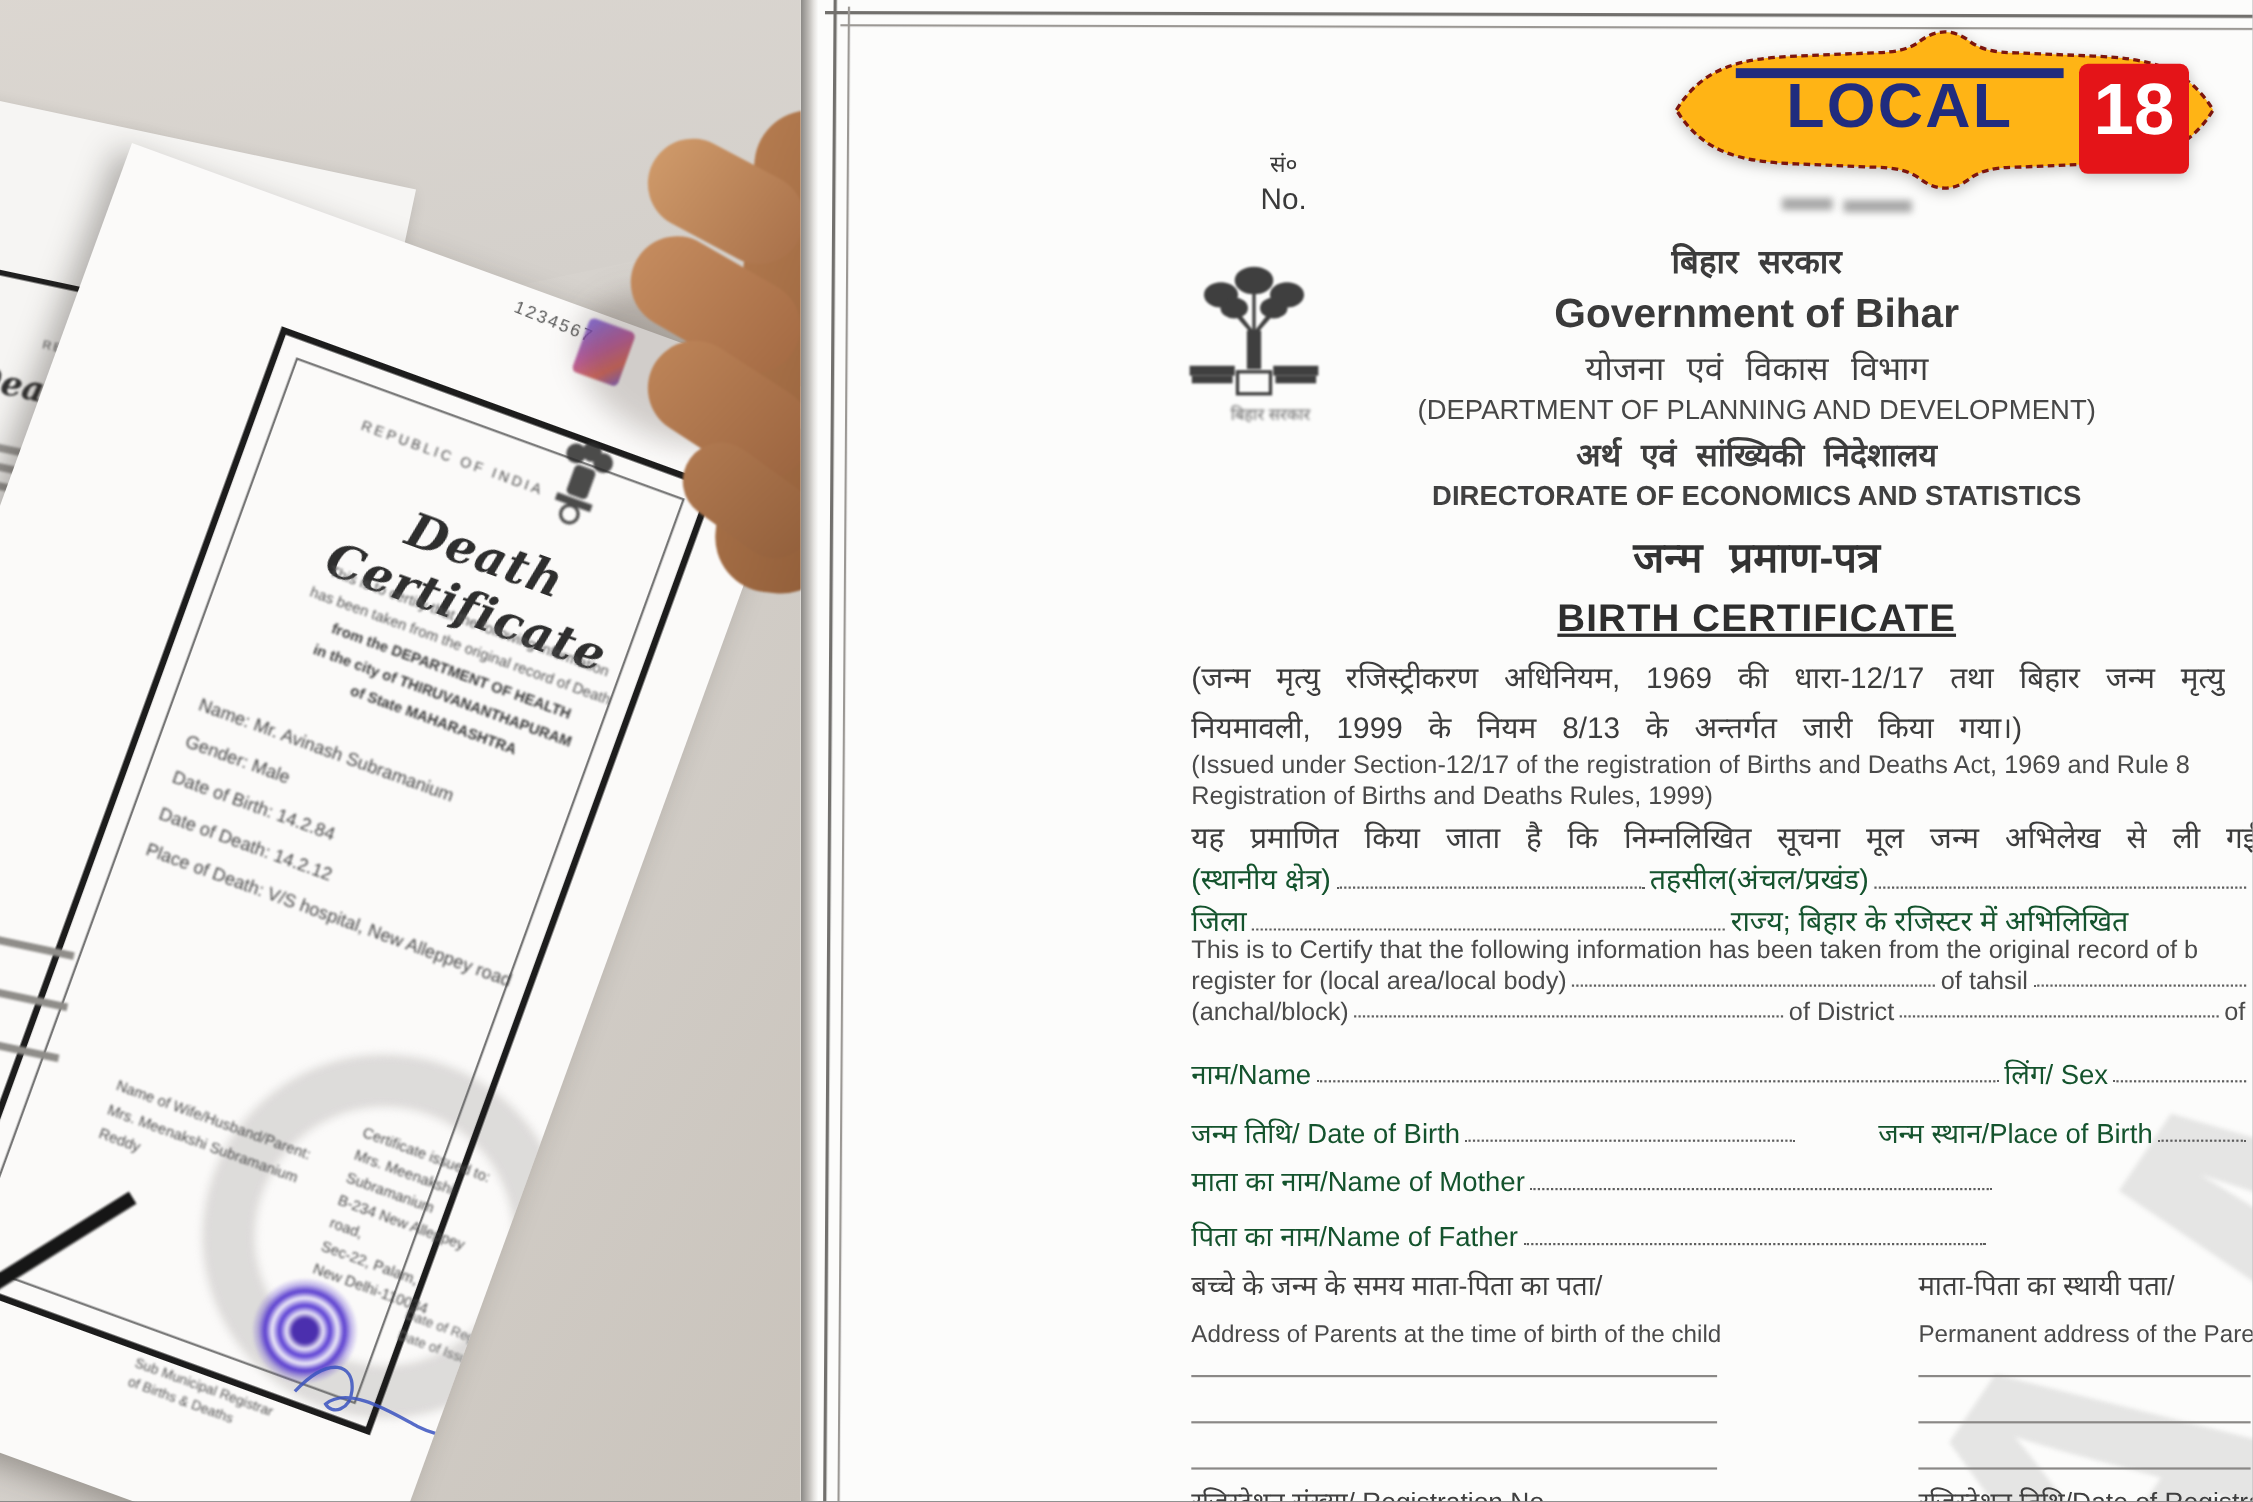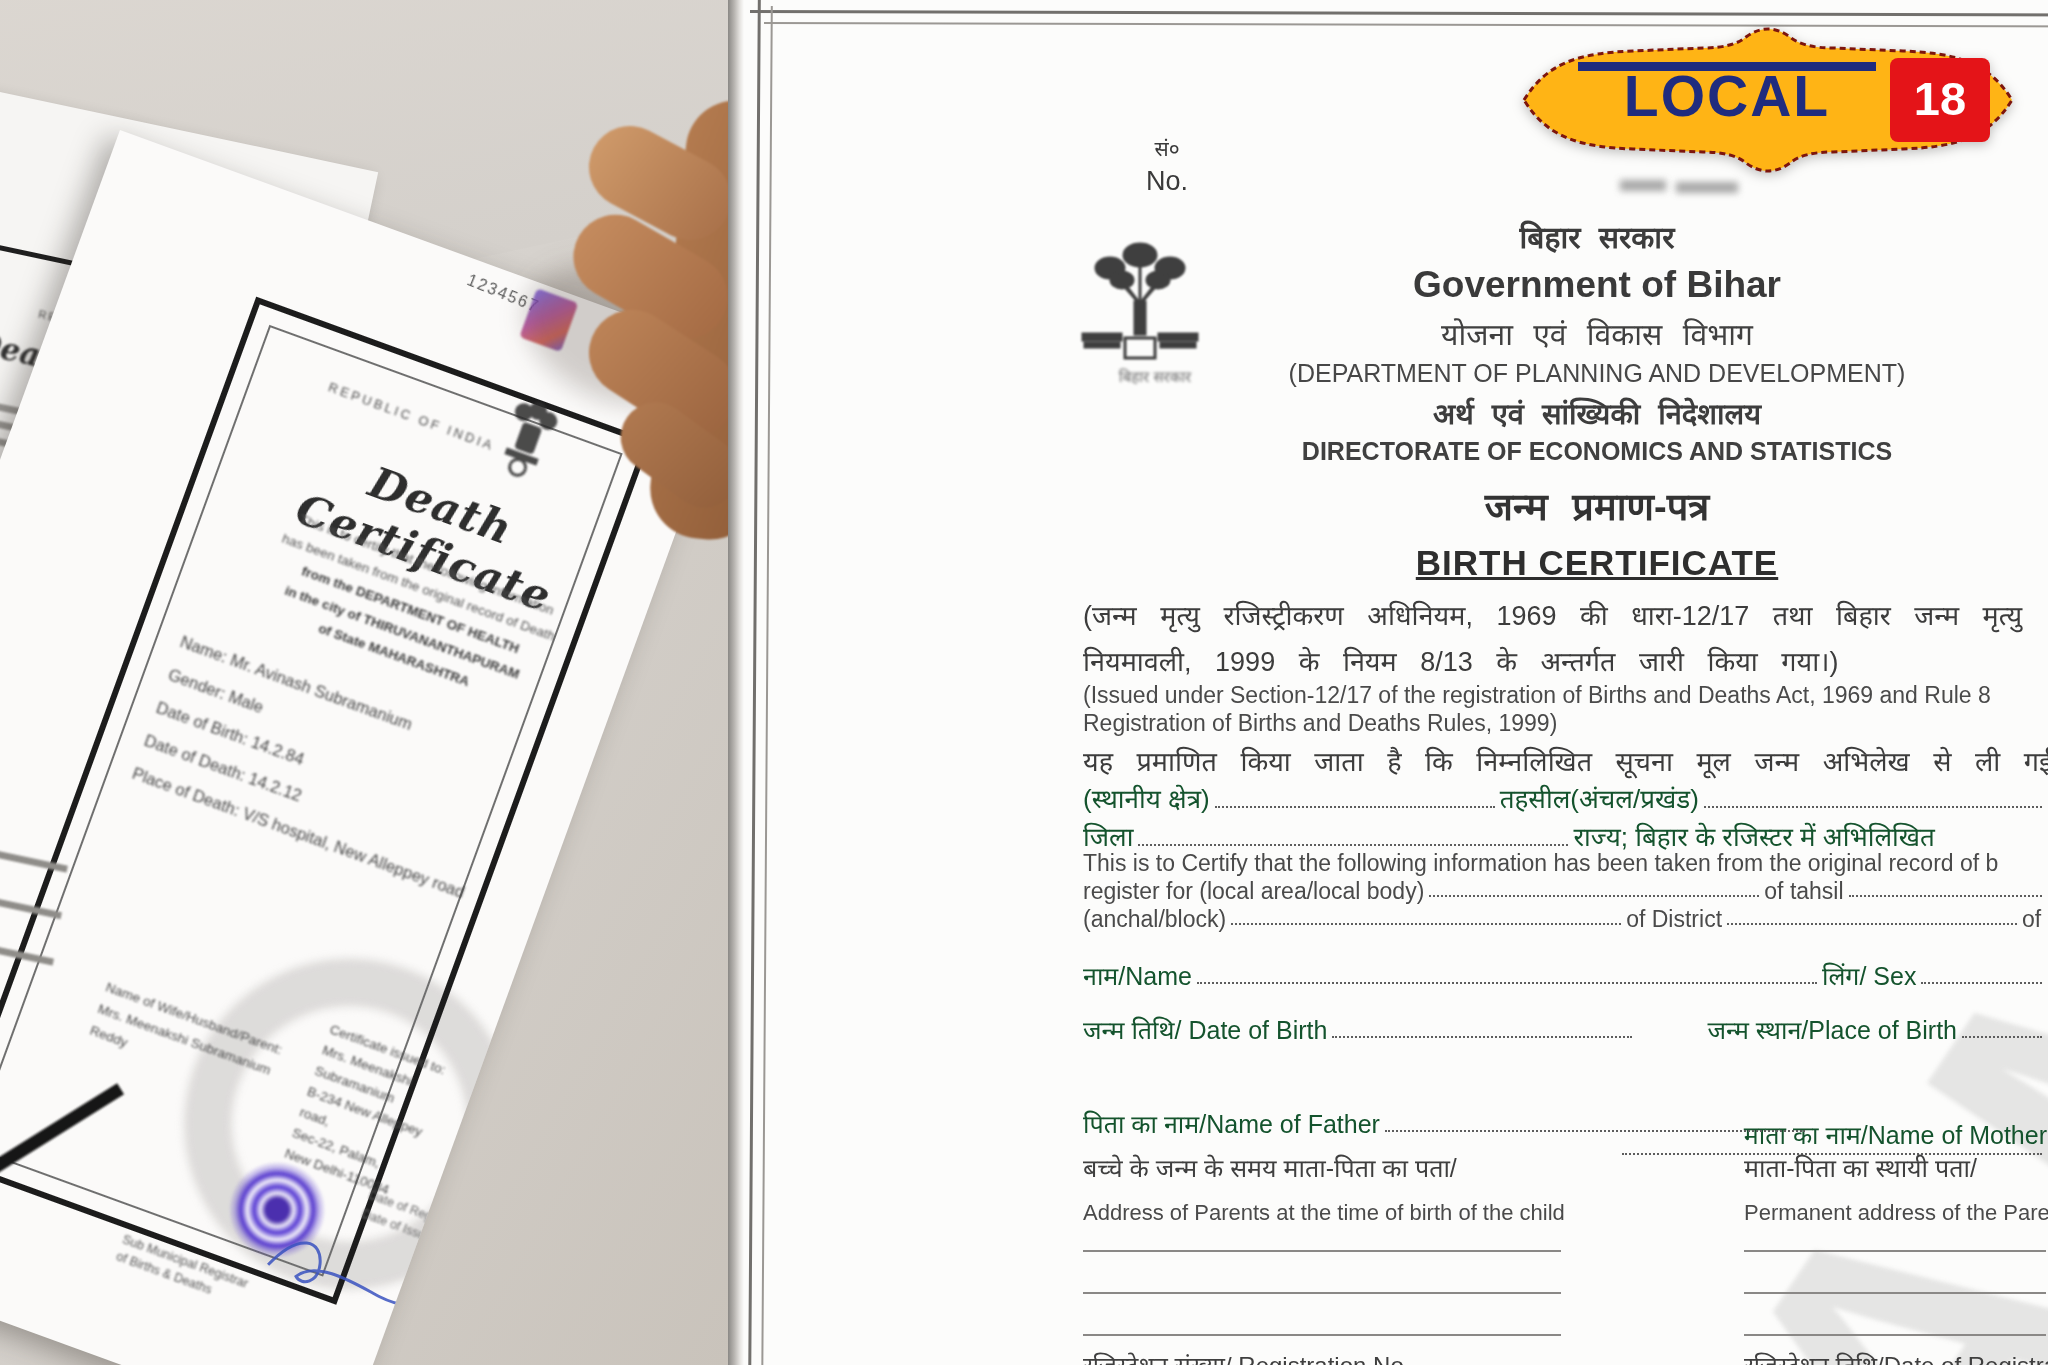--- a/index.html
+++ b/index.html
@@ -117,22 +117,22 @@
          border-color:#8a8886;}
   .smudge{position:absolute;height:11px;background:#8a8a8a;filter:blur(3.5px);opacity:.75;}
 
   
   .logo{position:absolute;left:790px;top:24px;width:500px;height:152px;z-index:9;
         filter:drop-shadow(0 3px 6px rgba(0,0,0,.25));}
   .logo svg{position:absolute;left:0;top:0;}
   .logo-word{position:absolute;left:56px;top:44px;width:306px;font-size:57px;line-height:1;
              font-weight:bold;letter-spacing:2px;text-align:center;}
   .logo-bar{position:absolute;left:60px;top:38px;width:298px;height:9px;}
-  .logo-18{position:absolute;left:372px;top:34px;width:100px;height:84px;border-radius:8px;
-           font-size:47px;font-weight:bold;text-align:center;line-height:82px;}
+  .logo-18{position:absolute;left:372px;top:34px;width:100px;height:100px;border-radius:8px;
+           font-size:66px;font-weight:bold;text-align:center;line-height:82px;}
 </style>
 </head>
 <body>
 
 <div class="canvas">
 
   <div class="photo-half">
     <div class="bg-wedge"></div>
 
     <div class="sliver">
@@ -338,21 +338,21 @@
         <span class="lead" style="width:620px;"></span>
         <span class="lbl">लिंग/ Sex</span>
         <span class="lead grow"></span>
       </div>
       <div class="prow" style="top:1012px;">
         <span class="lbl">जन्म तिथि/ Date of Birth</span>
         <span class="lead" style="width:300px;"></span>
         <span class="lbl" style="margin-left:70px;">जन्म स्थान/Place of Birth</span>
         <span class="lead grow"></span>
       </div>
-      <div class="prow" style="top:1117px;flex-direction:column;">
+      <div class="prow" style="top:1056px;">
         <span class="lbl">माता का नाम/Name of Mother</span>
         <span class="lead" style="width:420px;"></span>
       </div>
       <div class="prow" style="top:1106px;">
         <span class="lbl">पिता का नाम/Name of Father</span>
         <span class="lead" style="width:420px;"></span>
       </div>
 
       <div class="col" style="left:355px;top:1150px;">
         <div>बच्चे के जन्म के समय माता-पिता का पता/</div>

